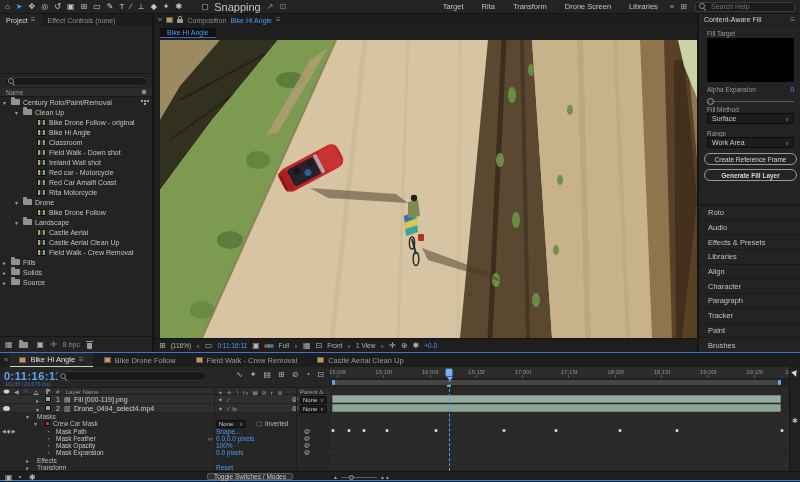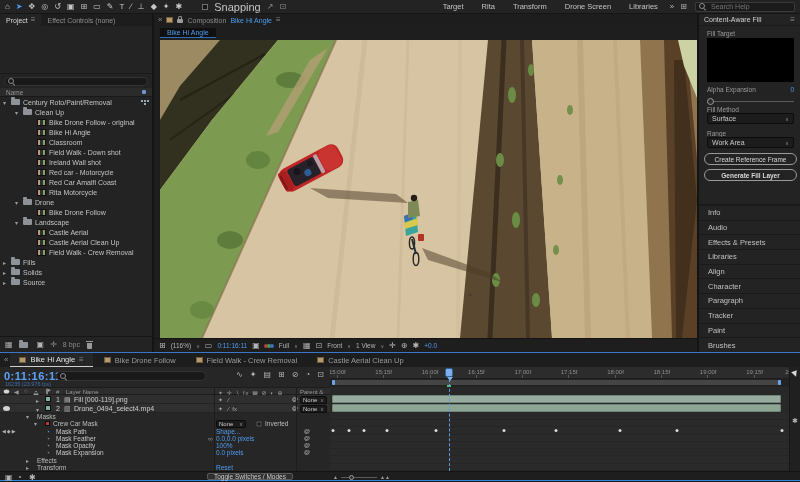--- a/index.html
+++ b/index.html
@@ -441,21 +441,21 @@
       </div>
       <div class="pill" style="top:139px">
         <span>Create Reference Frame</span>
       </div>
       <div class="pill" style="top:155px;font-weight:bold">
         <span>Generate Fill Layer</span>
       </div>
     </div>
     <div class="spanels">
       <div class="spanel">
-          <span>Info</span>
+          <span>Roto</span>
         </div>
       <div class="spanel">
           <span>Audio</span>
         </div>
       <div class="spanel">
           <span>Effects &amp; Presets</span>
         </div>
       <div class="spanel">
           <span>Libraries</span>
         </div>

